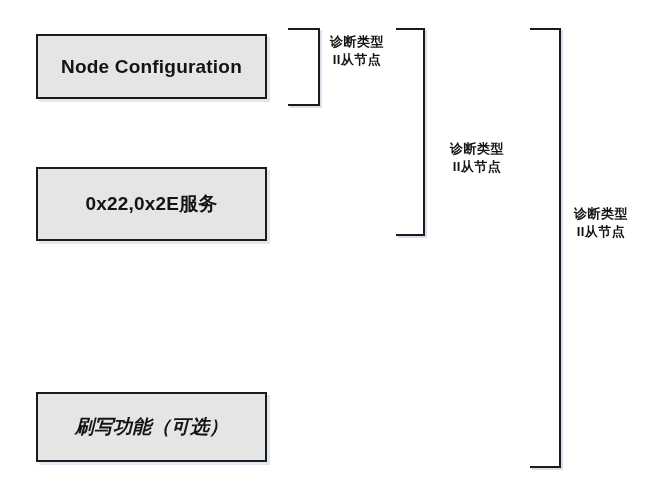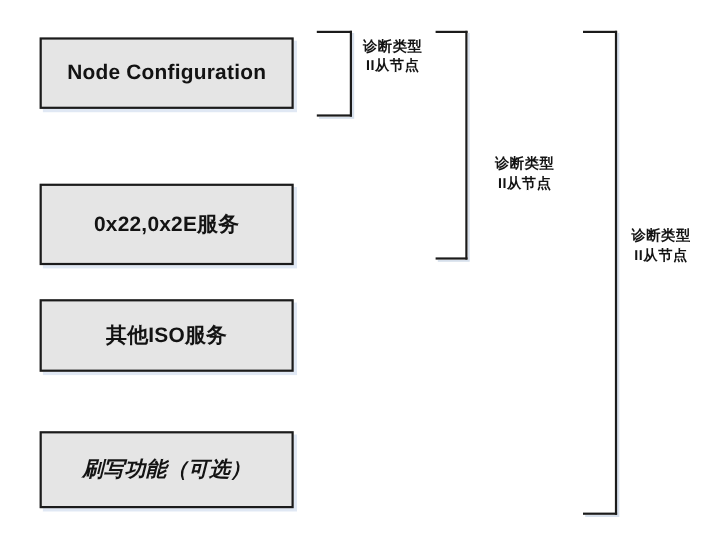--- a/index.html
+++ b/index.html
@@ -79,23 +79,20 @@
 <div id="canvas">
 
   <div class="svc-box" id="box-node-configuration">
     <span class="svc-label">Node Configuration</span>
   </div>
 
   <div class="svc-box" id="box-0x22-0x2e-service">
     <span class="svc-label">0x22,0x2E服务</span>
   </div>
 
-  <div class="svc-box" id="box-other-iso-service">
-    <span class="svc-label">其他ISO服务</span>
-  </div>
 
   <div class="svc-box" id="box-flash-function">
     <span class="svc-label">刷写功能（可选）</span>
   </div>
 
   <div class="bracket" id="bracket-type-i"></div>
   <div class="bracket" id="bracket-type-ii"></div>
   <div class="bracket" id="bracket-type-iii"></div>
 
   <div class="bracket-label" id="label-type-i">诊断类型II从节点</div>

